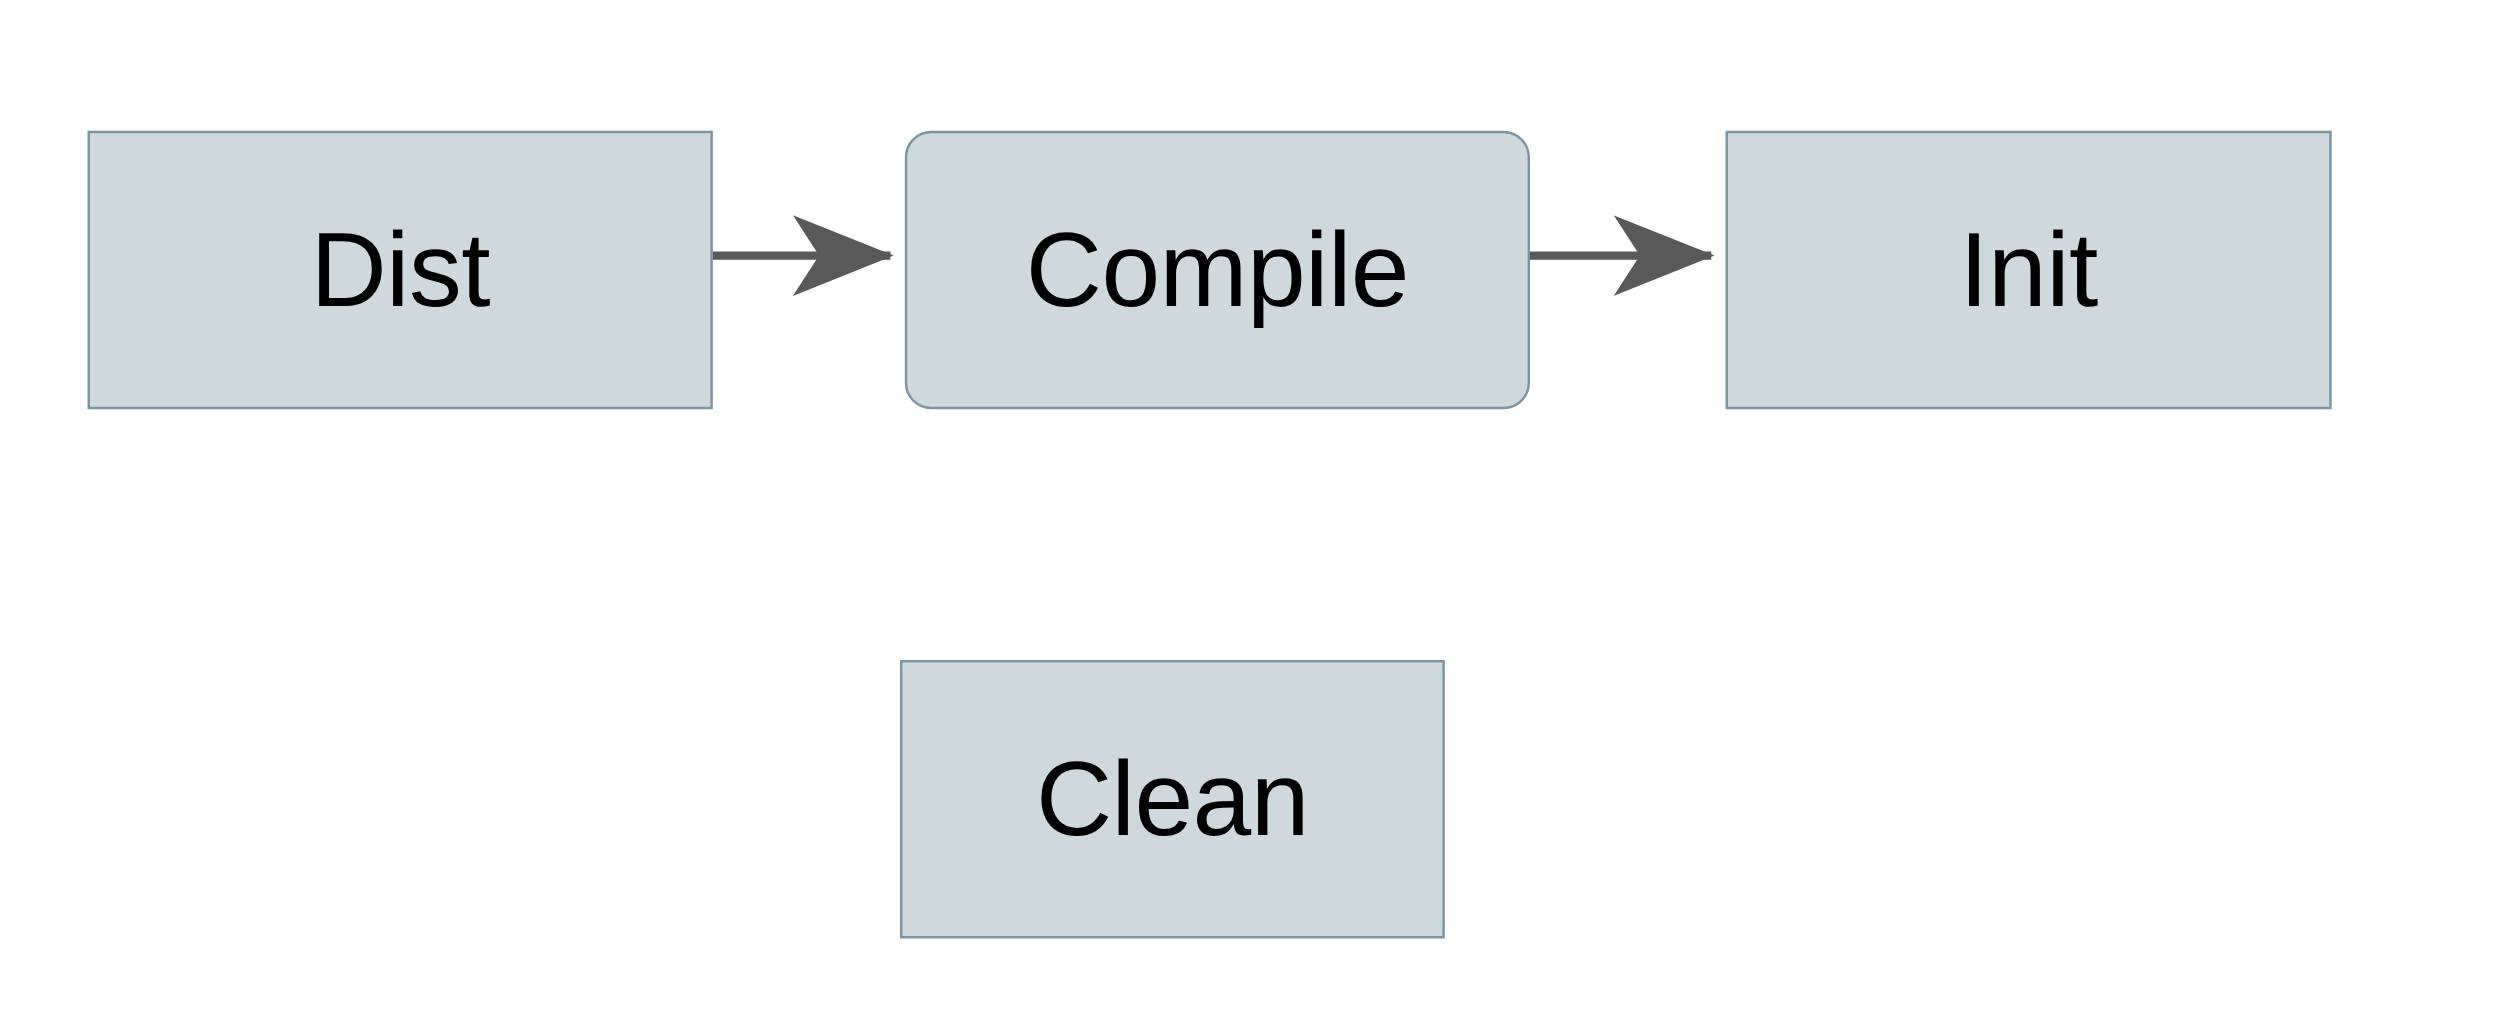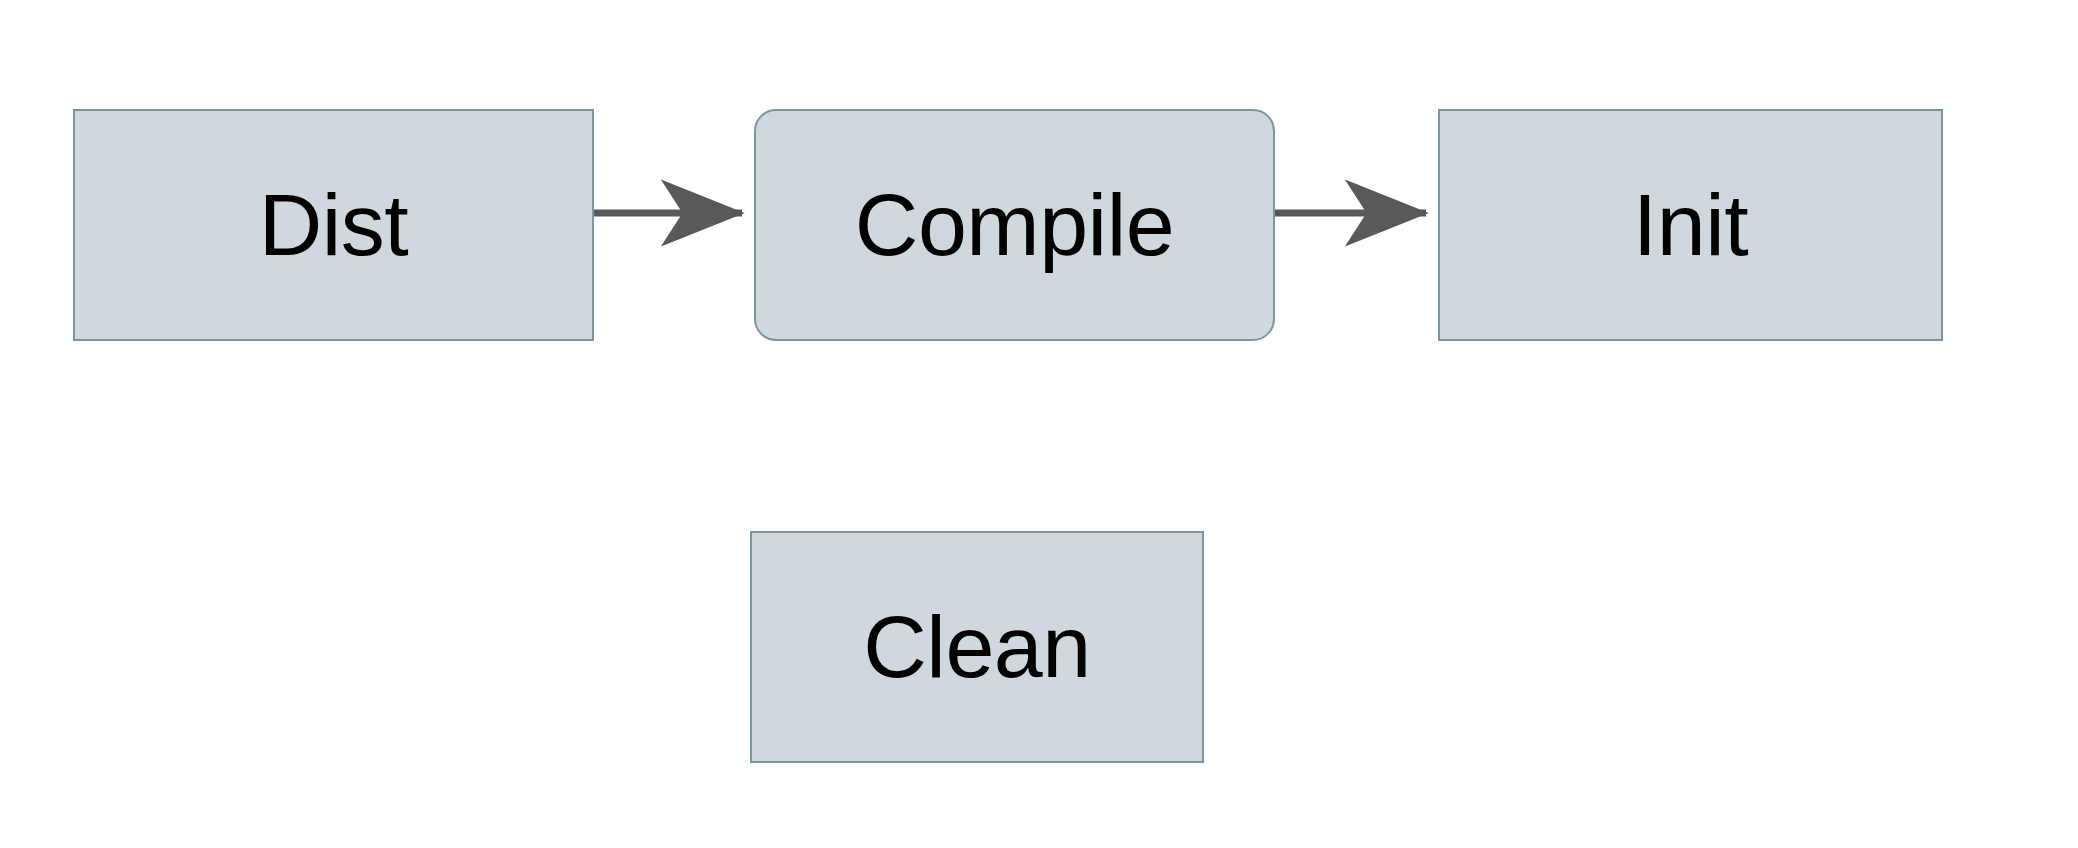--- a/index.html
+++ b/index.html
@@ -73,17 +73,17 @@
   </div>
 
   <div class="node" style="left:754px; top:97px; width:521px; height:232px;border-radius:22px;">
     <span class="node-label">Compile</span>
   </div>
 
   <div class="node" style="left:1438px; top:97px; width:505px; height:232px;">
     <span class="node-label">Init</span>
   </div>
 
-  <div class="node" style="left:750px; top:519px; width:454px; height:232px;">
+  <div class="node" style="left:750px; top:538px; width:454px; height:232px;">
     <span class="node-label">Clean</span>
   </div>
 
 </div>
 
 </body></html>

